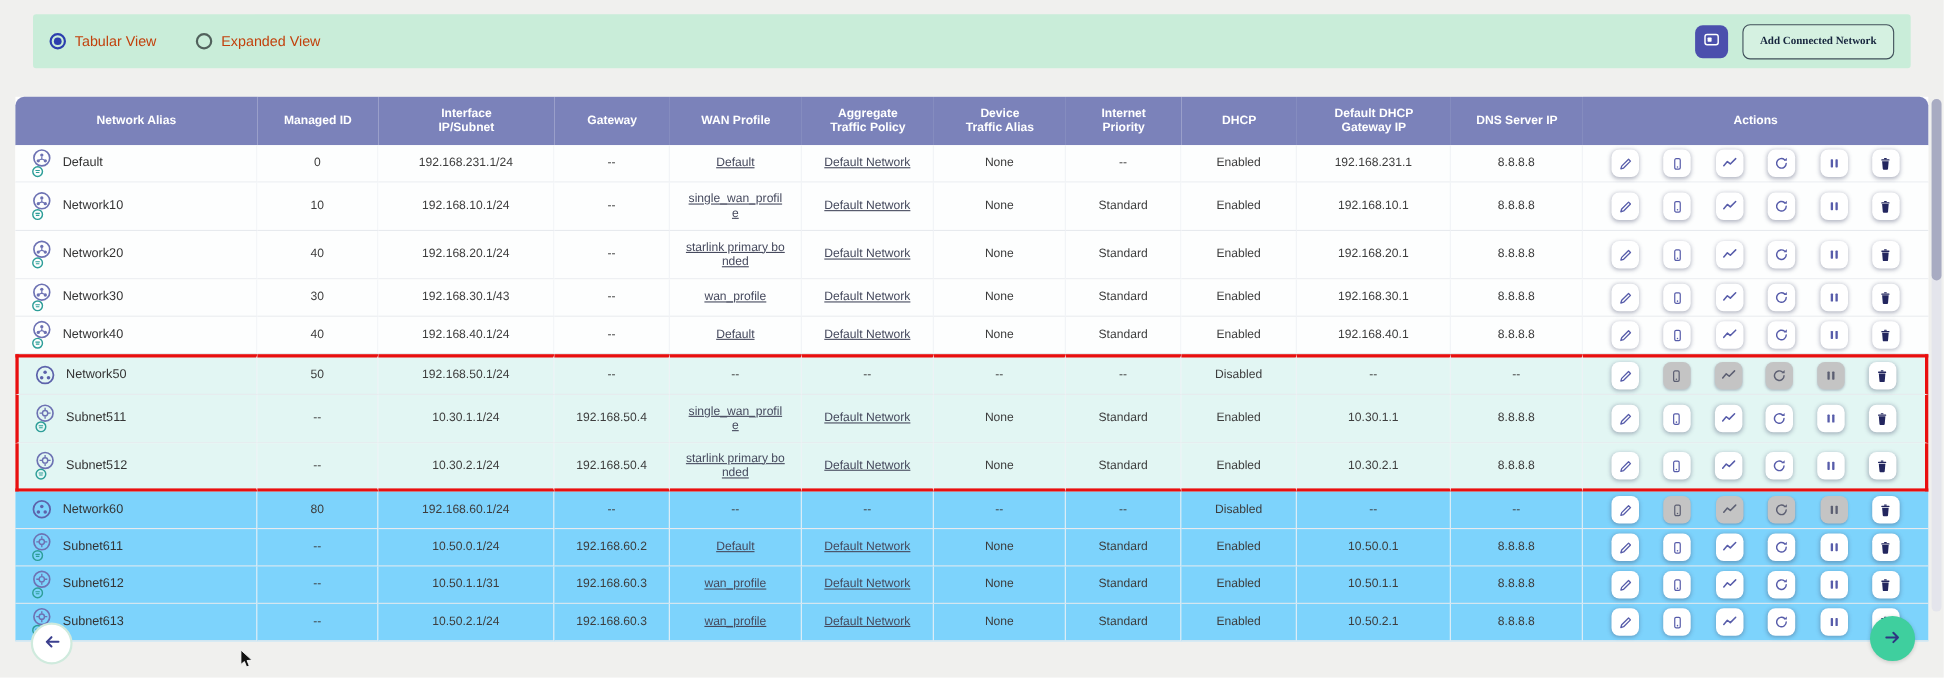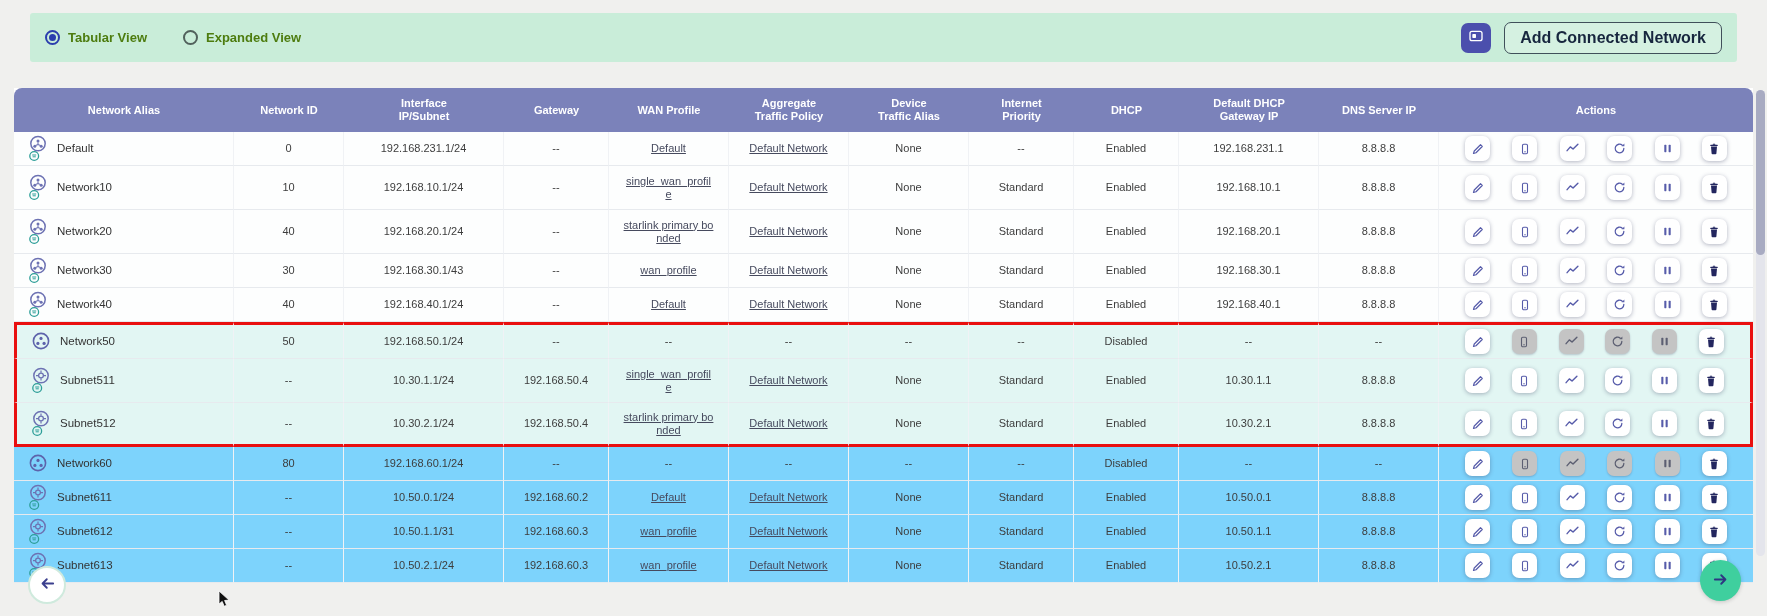--- a/index.html
+++ b/index.html
@@ -17,30 +17,30 @@
   .radio-item{display:flex;align-items:center;gap:8px;cursor:pointer;}
   .radio-circle{
     width:15px;height:15px;border-radius:50%;box-sizing:border-box;
     border:2px solid #51615c;background:transparent;position:relative;flex:0 0 auto;
   }
   .radio-item.selected .radio-circle{border-color:#2b3eae;}
   .radio-item.selected .radio-circle::after{
     content:"";position:absolute;left:2px;top:2px;width:7px;height:7px;
     border-radius:50%;background:#2b3eae;
   }
-  .radio-label{font-size:13px;font-weight:700;color:#4d7c0f;}
+  .radio-label{font-size:13px;font-weight:400;color:#c2410c;}
   .toolbar-right{display:flex;align-items:center;gap:13px;}
   .grid-btn{
     width:30px;height:30px;border-radius:7px;background:#4b4fad;border:none;
     display:flex;align-items:center;justify-content:center;cursor:pointer;padding:0;
   }
   .outline-btn{
     height:32px;padding:0 15px;border:1.6px solid #40505a;border-radius:7px;
-    background:rgba(255,255,255,0.22);font-size:16px;font-weight:700;color:#17263e;
-    font-family:Liberation Sans, sans-serif;cursor:pointer;
+    background:rgba(255,255,255,0.22);font-size:10px;font-weight:700;color:#17263e;
+    font-family:Liberation Serif, serif;cursor:pointer;
   }
   
   .table-wrap{position:absolute;left:14px;top:88px;width:1739px;}
   table{border-collapse:separate;border-spacing:0;width:100%;table-layout:fixed;background:#fff;}
   thead th{
     background:#7b82ba;color:#fff;font-size:11px;font-weight:700;height:44px;
     padding:4px 6px;text-align:center;vertical-align:middle;white-space:pre-line;
     line-height:13px;box-sizing:border-box;
   }
   thead th:first-child{border-top-left-radius:8px;}
@@ -129,21 +129,21 @@
         <col style="width: 120px;">
         <col style="width: 105px;">
         <col style="width: 105px;">
         <col style="width: 140px;">
         <col style="width: 120px;">
         <col style="width: 314px;">
       </colgroup>
     <thead>
         <tr>
           <th>Network Alias</th>
-          <th>Network ID</th>
+          <th>Managed ID</th>
           <th>Interface
 IP/Subnet</th>
           <th>Gateway</th>
           <th>WAN Profile</th>
           <th>Aggregate
 Traffic Policy</th>
           <th>Device
 Traffic Alias</th>
           <th>Internet
 Priority</th>

